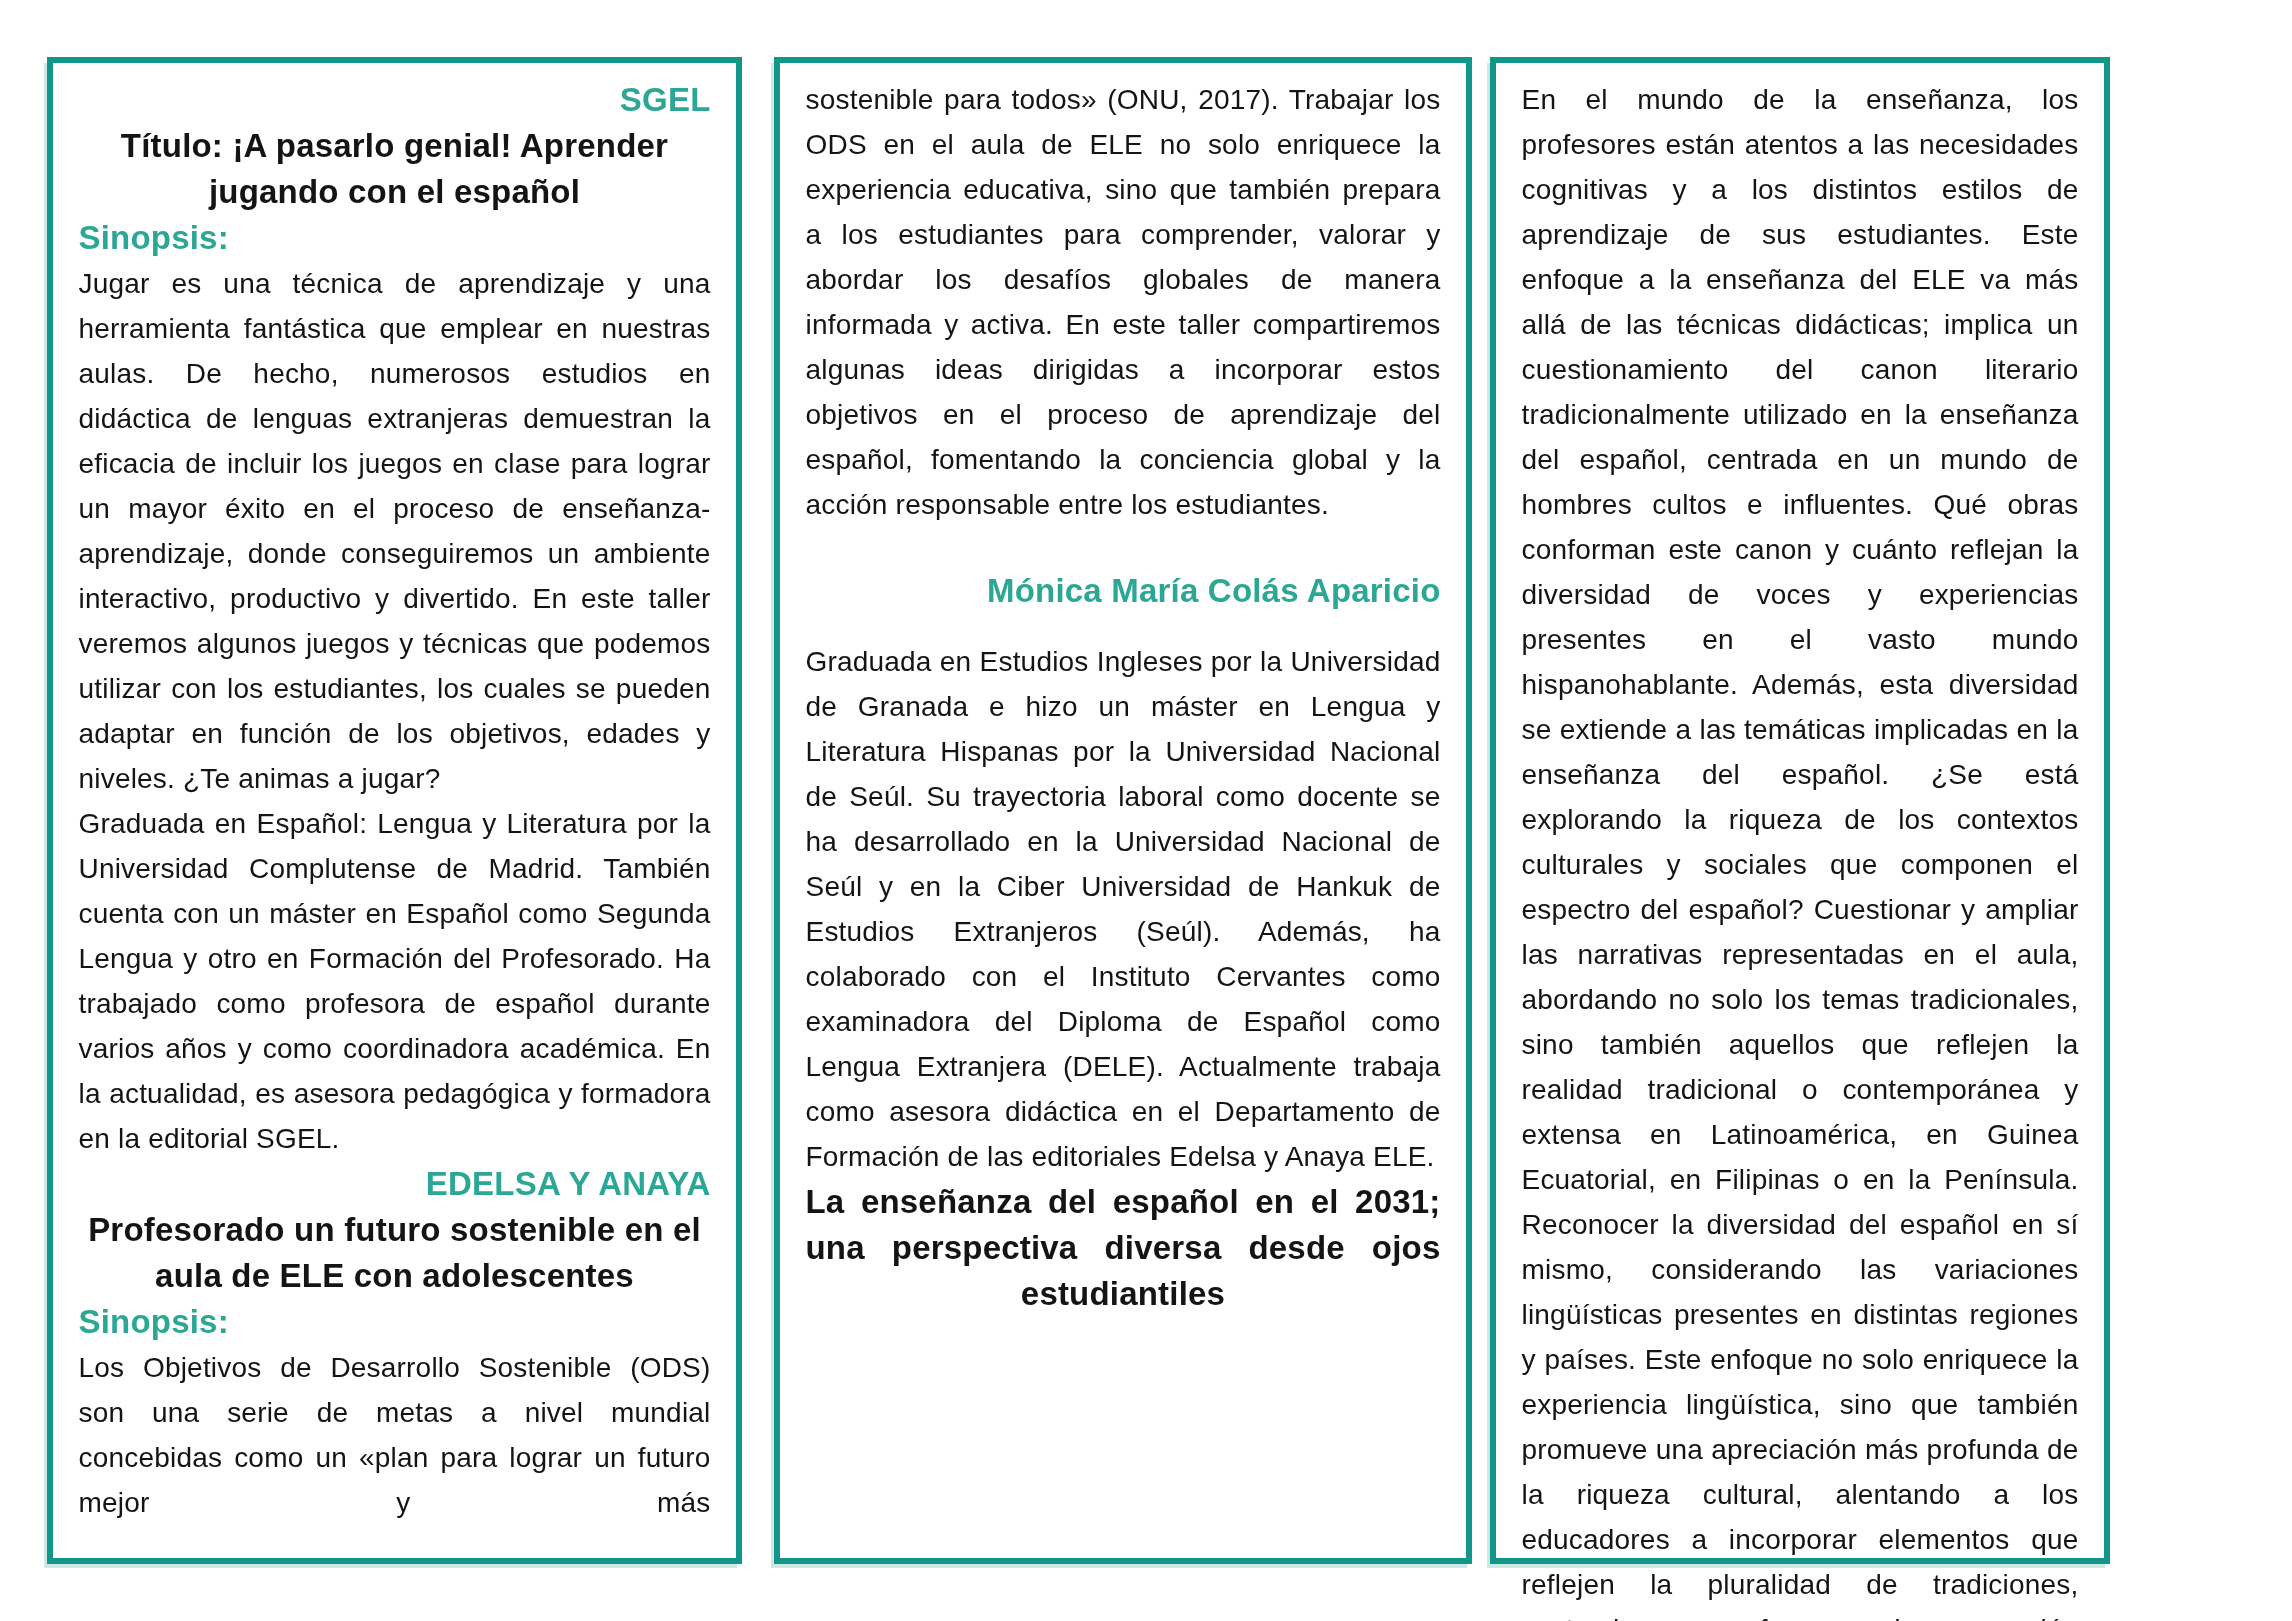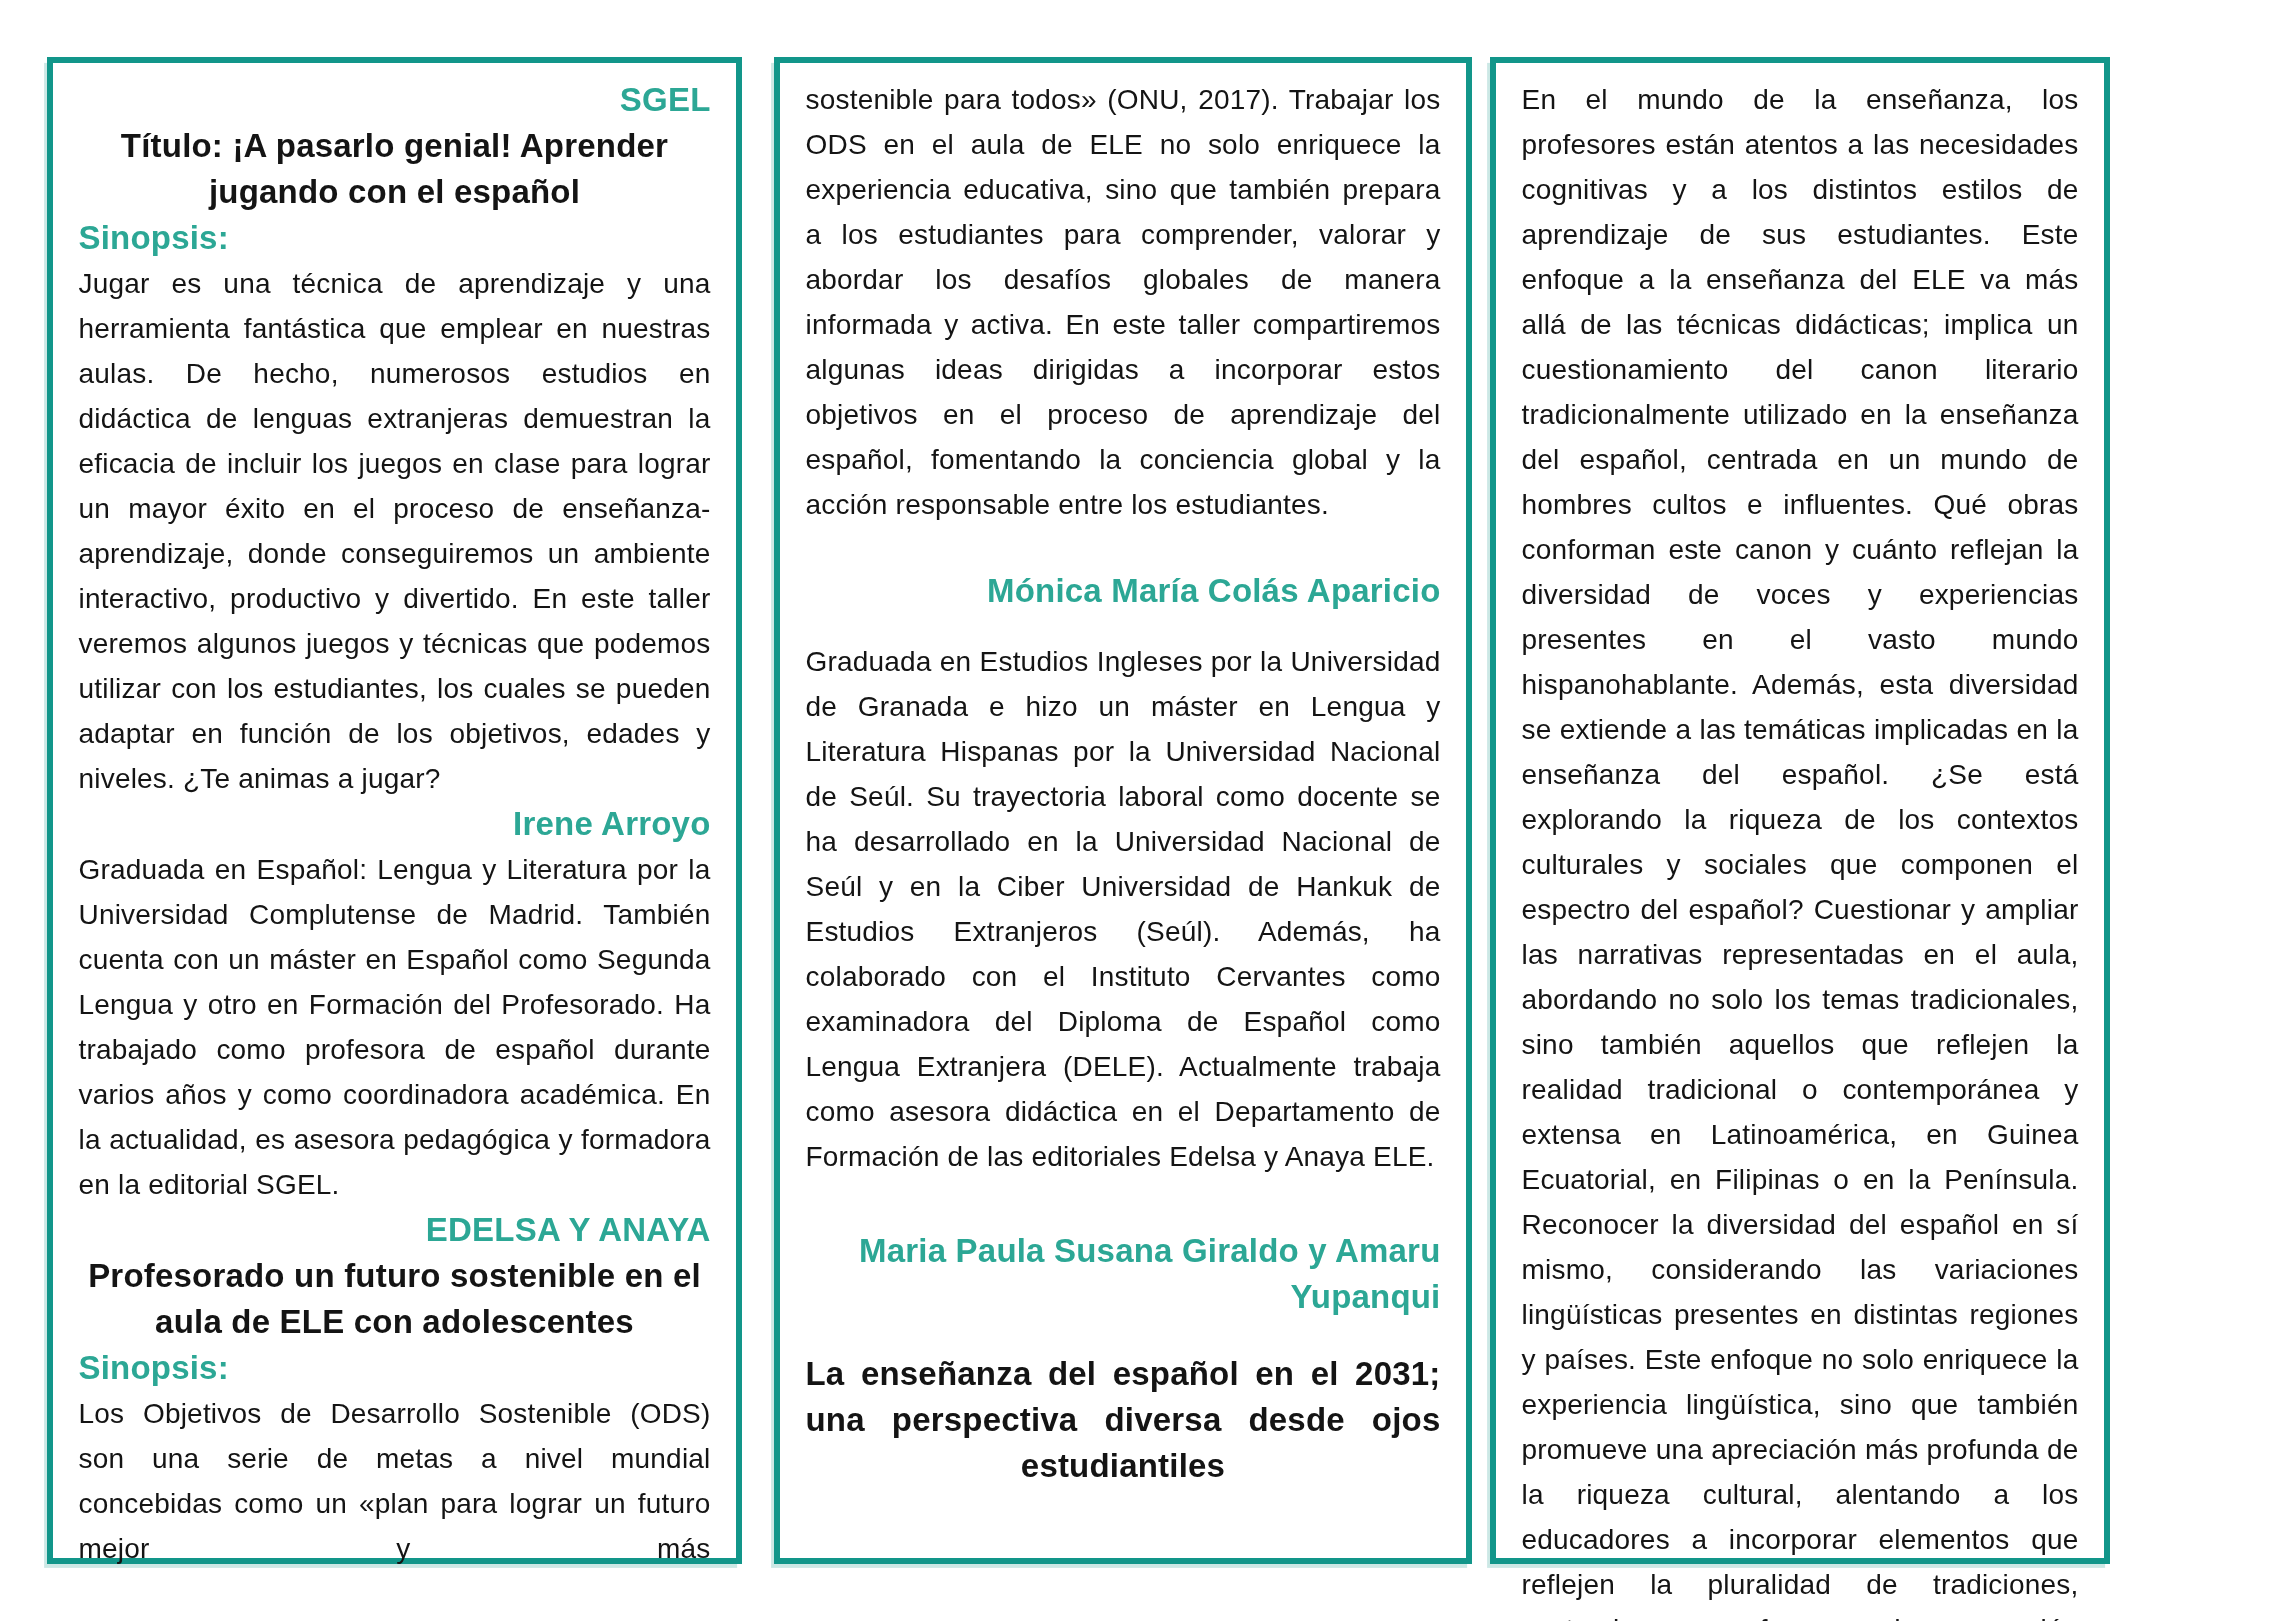--- a/index.html
+++ b/index.html
@@ -70,33 +70,31 @@
 <body>
 
 <div class="page">
   <div class="panels">
 
     <section class="panel panel-left">
       <h2 class="heading teal right">SGEL</h2>
       <h3 class="heading center">Título: ¡A pasarlo genial! Aprender jugando con el español</h3>
       <h3 class="heading teal">Sinopsis:</h3>
       <p class="para">Jugar es una técnica de aprendizaje y una herramienta fantástica que emplear en nuestras aulas. De hecho, numerosos estudios en didáctica de lenguas extranjeras demuestran la eficacia de incluir los juegos en clase para lograr un mayor éxito en el proceso de enseñanza-aprendizaje, donde conseguiremos un ambiente interactivo, productivo y divertido. En este taller veremos algunos juegos y técnicas que podemos utilizar con los estudiantes, los cuales se pueden adaptar en función de los objetivos, edades y niveles. ¿Te animas a jugar?</p>
-      <h3 class="heading teal right">Irene Arroyo</h3>
       <p class="para">Graduada en Español: Lengua y Literatura por la Universidad Complutense de Madrid. También cuenta con un máster en Español como Segunda Lengua y otro en Formación del Profesorado. Ha trabajado como profesora de español durante varios años y como coordinadora académica. En la actualidad, es asesora pedagógica y formadora en la editorial SGEL.</p>
       <h2 class="heading teal right">EDELSA Y ANAYA</h2>
       <h3 class="heading center">Profesorado un futuro sostenible en el aula de ELE con adolescentes</h3>
       <h3 class="heading teal">Sinopsis:</h3>
       <p class="para para-cont-next">Los Objetivos de Desarrollo Sostenible (ODS) son una serie de metas a nivel mundial concebidas como un «plan para lograr un futuro mejor y más</p>
     </section>
 
     <section class="panel panel-middle">
       <p class="para">sostenible para todos» (ONU, 2017). Trabajar los ODS en el aula de ELE no solo enriquece la experiencia educativa, sino que también prepara a los estudiantes para comprender, valorar y abordar los desafíos globales de manera informada y activa. En este taller compartiremos algunas ideas dirigidas a incorporar estos objetivos en el proceso de aprendizaje del español, fomentando la conciencia global y la acción responsable entre los estudiantes.</p>
       <h3 class="heading teal right gap-monica">Mónica María Colás Aparicio</h3>
       <p class="para">Graduada en Estudios Ingleses por la Universidad de Granada e hizo un máster en Lengua y Literatura Hispanas por la Universidad Nacional de Seúl. Su trayectoria laboral como docente se ha desarrollado en la Universidad Nacional de Seúl y en la Ciber Universidad de Hankuk de Estudios Extranjeros (Seúl). Además, ha colaborado con el Instituto Cervantes como examinadora del Diploma de Español como Lengua Extranjera (DELE). Actualmente trabaja como asesora didáctica en el Departamento de Formación de las editoriales Edelsa y Anaya ELE.</p>
-      <h3 class="heading teal right gap-maria">Maria Paula Susana Giraldo y Amaru Yupanqui</h3>
       <h3 class="heading talk-title-justify">La enseñanza del español en el 2031; una perspectiva diversa desde ojos estudiantiles</h3>
     </section>
 
     <section class="panel panel-right">
       <p class="para">En el mundo de la enseñanza, los profesores están atentos a las necesidades cognitivas y a los distintos estilos de aprendizaje de sus estudiantes. Este enfoque a la enseñanza del ELE va más allá de las técnicas didácticas; implica un cuestionamiento del canon literario tradicionalmente utilizado en la enseñanza del español, centrada en un mundo de hombres cultos e influentes. Qué obras conforman este canon y cuánto reflejan la diversidad de voces y experiencias presentes en el vasto mundo hispanohablante. Además, esta diversidad se extiende a las temáticas implicadas en la enseñanza del español. ¿Se está explorando la riqueza de los contextos culturales y sociales que componen el espectro del español? Cuestionar y ampliar las narrativas representadas en el aula, abordando no solo los temas tradicionales, sino también aquellos que reflejen la realidad tradicional o contemporánea y extensa en Latinoamérica, en Guinea Ecuatorial, en Filipinas o en la Península. Reconocer la diversidad del español en sí mismo, considerando las variaciones lingüísticas presentes en distintas regiones y países. Este enfoque no solo enriquece la experiencia lingüística, sino que también promueve una apreciación más profunda de la riqueza cultural, alentando a los educadores a incorporar elementos que reflejen la pluralidad de tradiciones, costumbres y formas de expresión presentes en la vasta comunidad hispanohablante.</p>
     </section>
 
   </div>
 </div>
 

